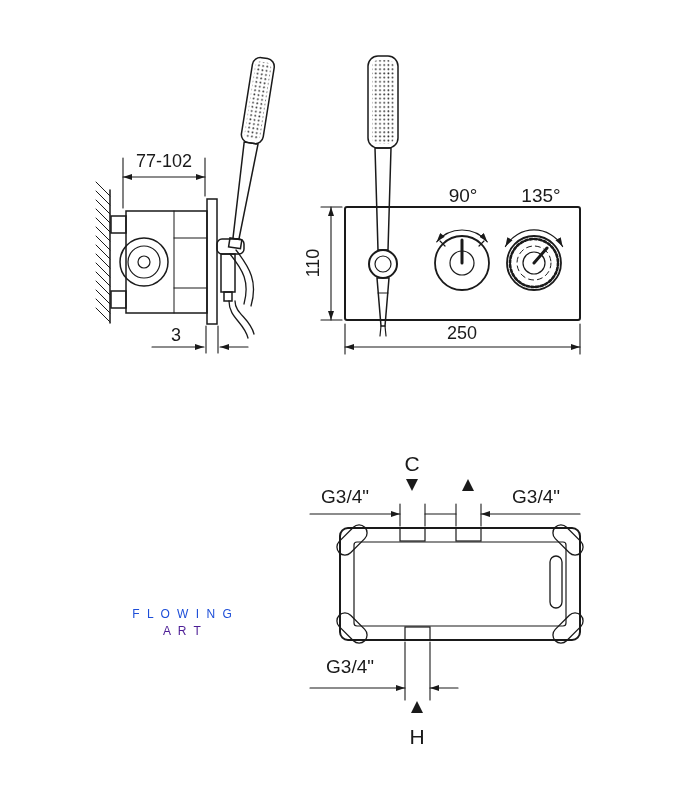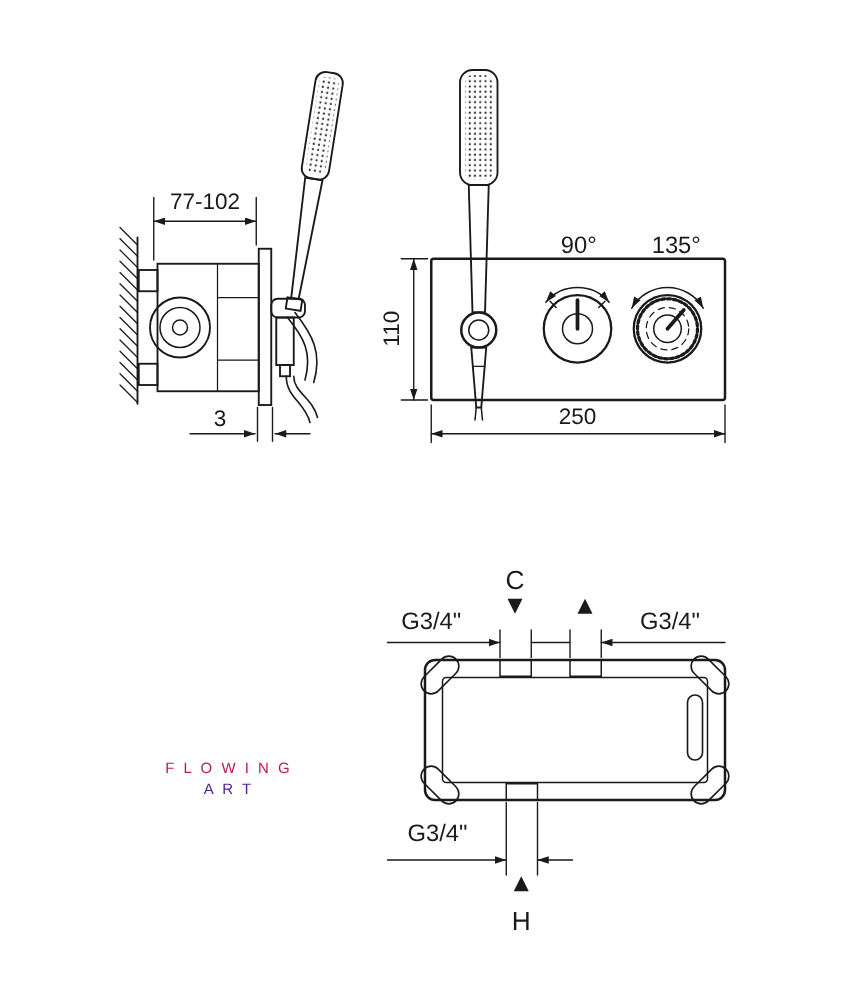--- a/index.html
+++ b/index.html
@@ -183,17 +183,17 @@
         <line x1="430" y1="688" x2="458" y2="688" marker-start="url(#mS)"></line>
         <text x="350" y="673" text-anchor="middle" font-size="19">G3/4"</text>
         <polygon points="411,713 423,713 417,701" fill="#1a1a1a" stroke="none"></polygon>
         <text x="417" y="744" text-anchor="middle" font-size="21">H</text>
       </g>
     </g>
   </g>
 </svg>
 
 <div class="logo">
-  <div class="logo-tag" style="color:#be185d">F L O W I N G</div>
+  <div class="logo-tag" style="color:#1d4ed8">F L O W I N G</div>
   <div class="logo-tag" style="color:#4c1d95;margin-top:3px">A R T</div>
 </div>
 
 </div>
 
 </body></html>

